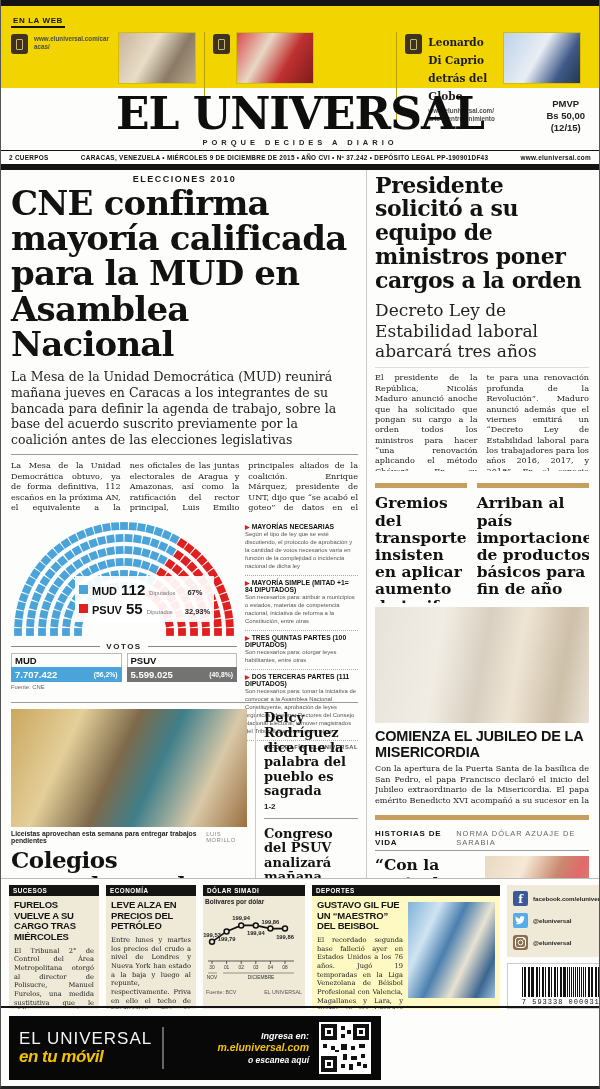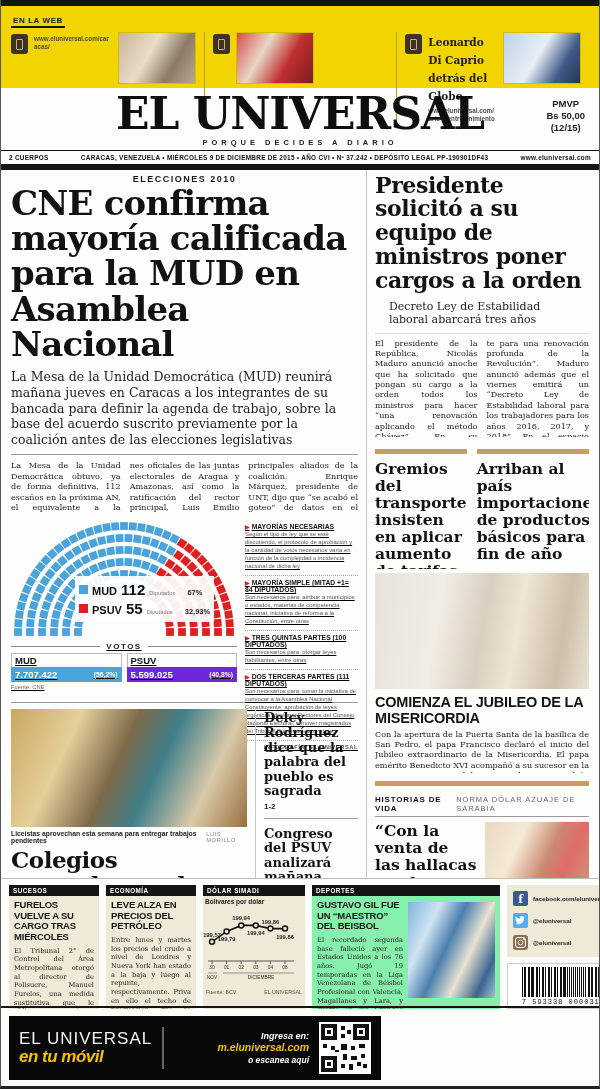--- a/index.html
+++ b/index.html
@@ -45,21 +45,21 @@
 
   .kicker { text-align:center; font-size:9px; font-weight:bold; letter-spacing:1.5px; color:#1a1a1a; }
   .lead-headline { font-family:"DejaVu Serif", serif; font-size:34px; font-weight:bold; line-height:1.04;
                    letter-spacing:-.8px; color:#121212; margin-top:2px; }
   .lead-deck { font-family:"DejaVu Serif", serif; font-size:12.5px; line-height:1.25; color:#222; margin-top:7px; }
   .hrule { border-top:1px solid #9a9a9a; margin:7px 0 5px; }
   .body3 { display:grid; grid-template-columns:1fr 1fr 1fr; gap:9px; height:52px; overflow:hidden; }
   .smallbody { font-family:"DejaVu Serif", serif; font-size:8.1px; line-height:1.28; text-align:justify; color:#1d1d1d; }
 
   
-  .infog { display:grid; grid-template-columns:226px 1fr; gap:8px; margin-top:6px; height:178px;text-decoration:underline; }
+  .infog { display:grid; grid-template-columns:226px 1fr; gap:8px; margin-top:6px; height:178px; }
   .parl-wrap { position:relative; }
   .parl-legend { position:absolute; left:64px; top:58px; background:rgba(255,255,255,.92); padding:3px 4px; }
   .pl-row { display:flex; align-items:baseline; gap:4px; margin:2px 0; }
   .pl-swatch { width:9px; height:9px; align-self:center; }
   .pl-name { font-size:11px; font-weight:bold; color:#111; }
   .pl-seats { font-size:15px; font-weight:bold; color:#111; }
   .pl-unit { font-size:5.8px; color:#777; }
   .pl-pct { font-size:7.5px; font-weight:bold; color:#222; margin-left:8px; }
   .votes-title { display:flex; align-items:center; gap:6px; font-size:8px; font-weight:bold; letter-spacing:1.5px; color:#222; margin-top:2px; }
   .votes-title::before,.votes-title::after { content:""; flex:1; border-top:1px solid #888; }
@@ -86,42 +86,42 @@
   .credit { font-size:5.8px; color:#888; letter-spacing:.5px; }
   .col-headline { font-family:"DejaVu Serif", serif; font-size:23px; font-weight:bold; line-height:1.05; letter-spacing:-.5px; color:#121212; margin-top:4px; }
 
   .midbriefs { border-left:1px solid #c9c9c9; padding-left:8px; }
   .brief { border-bottom:1px solid #9a9a9a; padding:2px 0 7px; margin-bottom:6px; }
   .brief-h { font-family:"DejaVu Serif", serif; font-size:13px; font-weight:bold; line-height:1.12; color:#121212; }
   .brief-p { font-size:8px; font-weight:bold; color:#222; margin-top:3px; }
 
   
   .pres-headline { font-family:"DejaVu Serif", serif; font-size:22px; font-weight:bold; line-height:1.08; letter-spacing:-.4px; color:#121212; }
-  .pres-subhead { font-family:"DejaVu Serif", serif; font-size:11px; line-height:1.2; color:#222; margin:8px 14px 6px; }
+  .pres-subhead { font-family:"DejaVu Serif", serif; font-size:17px; line-height:1.2; color:#222; margin:8px 0 6px; }
   .pres-body { display:grid; grid-template-columns:1fr 1fr; gap:9px; height:104px; overflow:hidden; border-top:1px solid #ddd; padding-top:4px; }
   .goldbar { height:5px; background:#c69f5f; margin:8px 0 6px; }
   .subbriefs { display:grid; grid-template-columns:1fr 1fr; gap:10px; height:128px; overflow:hidden; }
   .subbrief-h { font-family:"DejaVu Serif", serif; font-size:15.5px; font-weight:bold; line-height:1.1; color:#121212; margin-bottom:5px; }
   .photo-pope { height:116px; background:linear-gradient(100deg,#e8e3da 0%,#f2ede4 30%,#d8cfc0 50%,#efe5d5 65%,#cdbfa8 85%,#e9e2d4 100%); margin-top:4px; }
   .jub-headline { font-size:14.5px; font-weight:bold; letter-spacing:-.2px; color:#141414; margin-top:5px; }
   .historias-kicker { display:flex; gap:6px; align-items:baseline; border-bottom:1px solid #999; padding:3px 0 3px; margin-top:2px; }
   .hk-main { font-size:8px; font-weight:bold; letter-spacing:.8px; color:#111; }
   .hk-name { font-size:7.5px; letter-spacing:1px; color:#666; }
   .historias-grid { display:grid; grid-template-columns:1fr 104px; gap:8px; margin-top:5px; }
   .hist-h { font-family:"DejaVu Serif", serif; font-size:15.5px; font-weight:bold; line-height:1.12; color:#121212; margin-bottom:5px; }
   .photo-norma { height:88px; background:linear-gradient(115deg,#e9d8c2 0%,#f5e9d6 30%,#c9896f 55%,#e06a6a 70%,#caa37a 100%); }
 
   
   .bottom { display:grid; grid-template-columns:90px 90px 102px 188px 1fr; gap:7px; padding:6px 8px 4px; height:128px; border-top:1px solid #bbb; }
   .card { background:#efead7; overflow:hidden; }
   .card-label { background:#141414; color:#fff; font-size:6.3px; font-weight:bold; letter-spacing:.5px; padding:2px 4px; }
   .card-pad { padding:4px 5px; }
   .card-h { font-size:9.5px; font-weight:bold; line-height:1.12; letter-spacing:-.2px; color:#141414; }
   .card-body { font-family:"DejaVu Serif", serif; font-size:6.7px; line-height:1.3; text-align:justify; color:#222; margin-top:4px; }
-  .card-blue { background:#86efac; }
+  .card-blue { background:#fef9c3; }
   .dep-grid { display:grid; grid-template-columns:86px 1fr; gap:5px; }
   .photo-gil { height:96px; background:linear-gradient(115deg,#7fb2d9 0%,#cfe4f2 25%,#4a7fae 45%,#e8e2d2 65%,#3b668f 85%,#9cc2dd 100%); margin-top:2px; }
   .simadi-title { font-size:6.5px; font-weight:bold; color:#222; margin:2px 0 0 2px; }
   .simadi-foot { display:flex; justify-content:space-between; font-size:5.3px; color:#555; padding:0 3px; }
   .social { background:#efead7; padding:6px 6px 4px; display:flex; flex-direction:column; gap:7px; height:72px; }
   .soc-row { display:flex; align-items:center; gap:5px; }
   .soc-txt { font-size:6.2px; font-weight:bold; color:#222; }
   .barcode-box { background:#fff; border:1px solid #ccc; margin-top:6px; padding:3px 6px 2px; text-align:center; }
   #barcode { height:30px; display:flex; align-items:stretch; justify-content:center; }
   #barcode i { display:block; background:#111; }
@@ -403,21 +403,21 @@
           <div class="votes-grid">
             <div>
               <div class="vote-head">MUD</div>
               <div class="vote-bar" style="background:#4aa3d9">
                 <span class="vote-val">7.707.422</span>
                 <span class="vote-pct">(56,2%)</span>
               </div>
             </div>
             <div>
               <div class="vote-head">PSUV</div>
-              <div class="vote-bar" style="background:#6d28d9">
+              <div class="vote-bar" style="background:#737373">
                 <span class="vote-val">5.599.025</span>
                 <span class="vote-pct">(40,8%)</span>
               </div>
             </div>
           </div>
           <div class="chart-source">Fuente: CNE</div>
         </div>
 
         <div class="rules-panel">
           <div class="rule-item">

